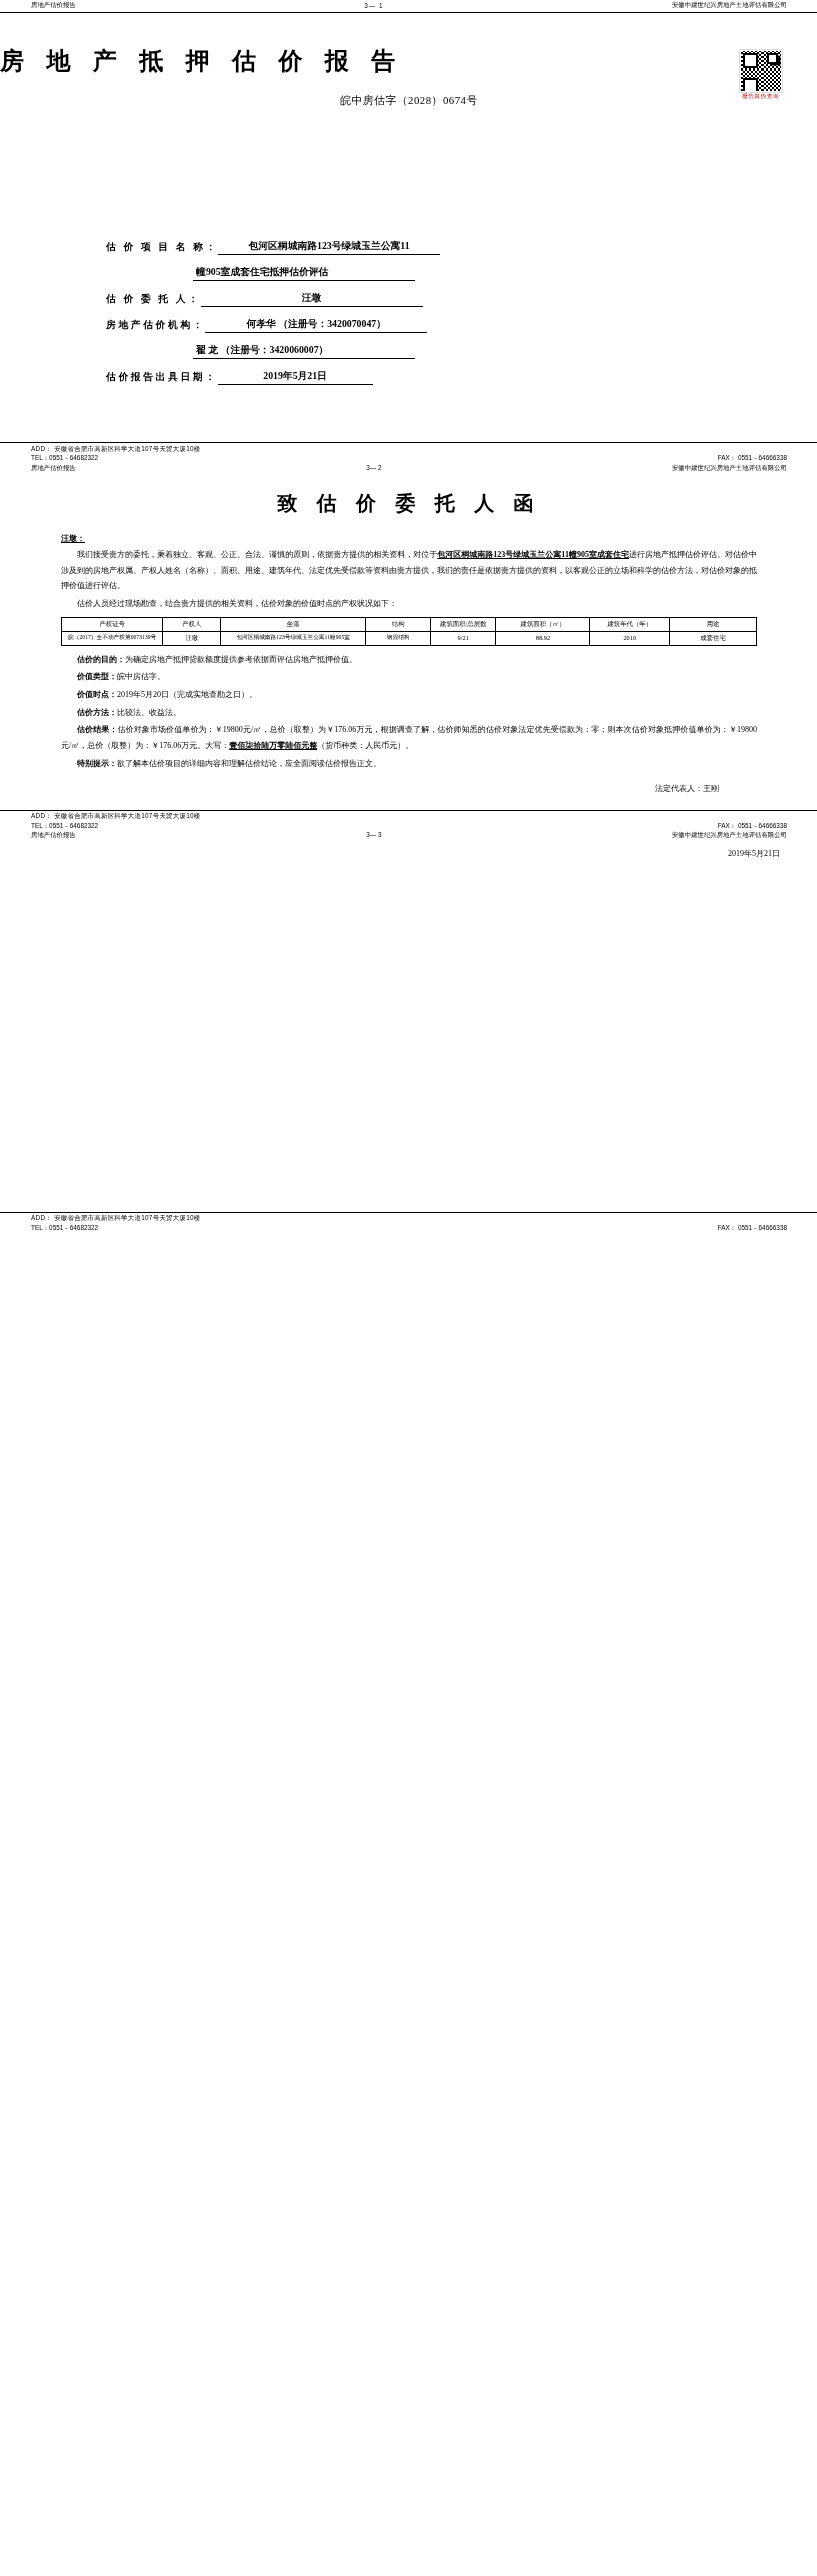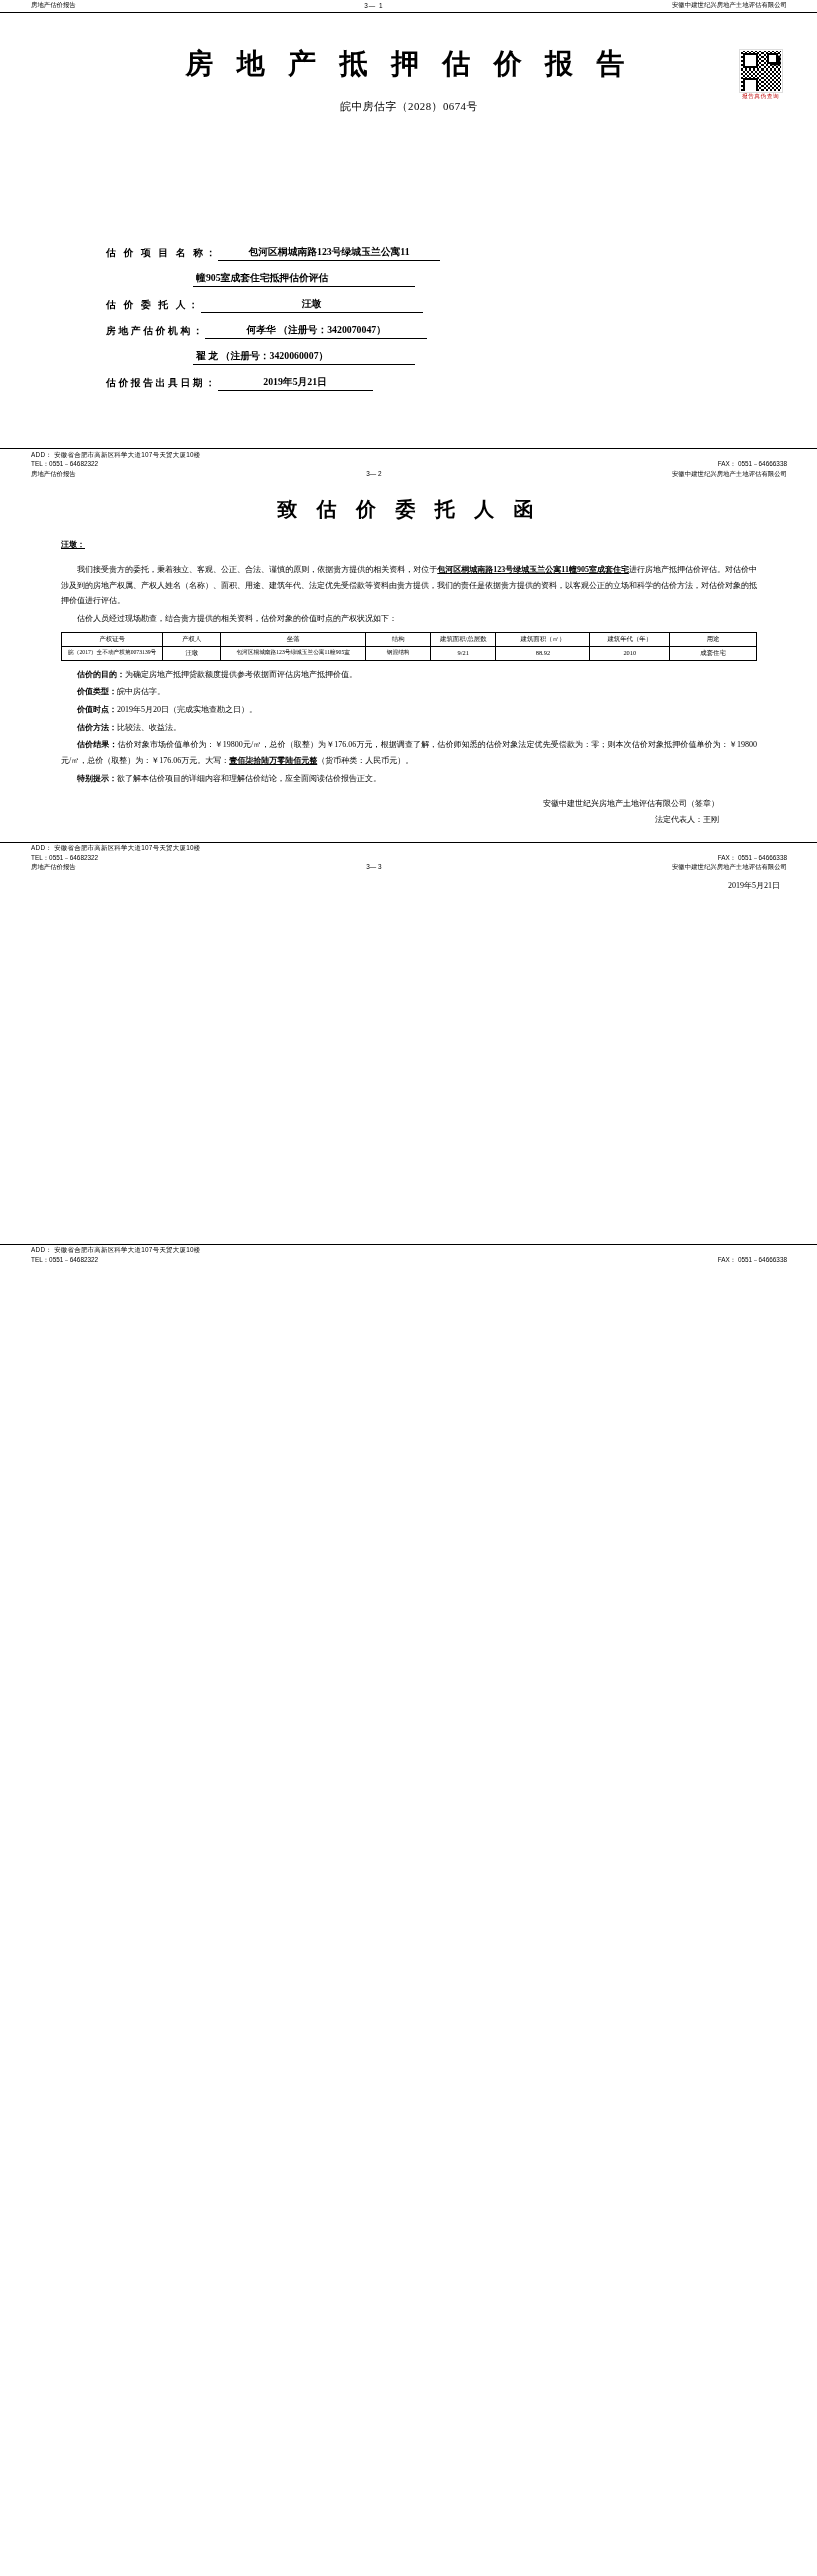--- a/index.html
+++ b/index.html
@@ -69,22 +69,22 @@
   .qr-caption {
     font-size:5.7px;
     color:#c00000;
     font-family:"Liberation Sans", sans-serif;
     margin-top:1px;
     letter-spacing:0.5px;
   }
 
   
   .cover-title {
-    text-align:center;
-    font-size:28px;
+    text-align:left;
+    font-size:24px;
     letter-spacing:8.2px;
     font-weight:bold;
     margin-top:32px;
     font-family:"Liberation Serif", serif;
   }
   .cover-sub {
     text-align:center;
     font-size:10.8px;
     margin-top:17.5px;
     letter-spacing:0.5px;
@@ -138,21 +138,21 @@
 
   
   .letter-title {
     text-align:center;
     font-size:20px;
     font-weight:bold;
     letter-spacing:7.2px;
     margin:17.5px 0 13.4px 0;
   }
   .body-wrap { padding:0 61px 0 61px; font-size:8px; line-height:1.95; text-align:justify;}
-  .salute { font-weight:bold; margin-bottom:10px;text-decoration:underline; }
+  .salute { font-weight:bold; margin-bottom:1px;text-decoration:underline; }
   p.para { text-indent:2em; margin:0 0 2.1px 0; }
   b { font-weight:bold; }
   .u { text-decoration:underline; }
 
   
   table.prop {
     border-collapse:collapse;
     width:100%;
     margin:5.2px 0 6.2px 0;
     font-size:6.4px;
@@ -328,21 +328,20 @@
 
     <p class="para">
       <b>估价结果：</b><span>估价对象市场价值单价为：￥19800元/㎡，总价（取整）为￥176.06万元，根据调查了解，估价师知悉的估价对象法定优先受偿款为：零；则本次估价对象抵押价值单价为：￥19800元/㎡，总价（取整）为：￥176.06万元。大写：</span><b class="u">壹佰柒拾陆万零陆佰元整</b><span>（货币种类：人民币元）。</span>
     </p>
 
     <p class="para">
       <b>特别提示：</b><span>欲了解本估价项目的详细内容和理解估价结论，应全面阅读估价报告正文。</span>
     </p>
 
     <div class="sign-block">
-      <div>安徽中建世纪兴房地产土地评估有限公司（签章）</div>
       <div>法定代表人：王刚</div>
     </div>
 
   </div>
 
   <div class="addr">
     <div class="line1">ADD： 安徽省合肥市高新区科学大道107号天贸大厦10楼</div>
     <div class="line2">
       <span>TEL：0551－64682322</span>
       <span>FAX： 0551－64666338</span>

